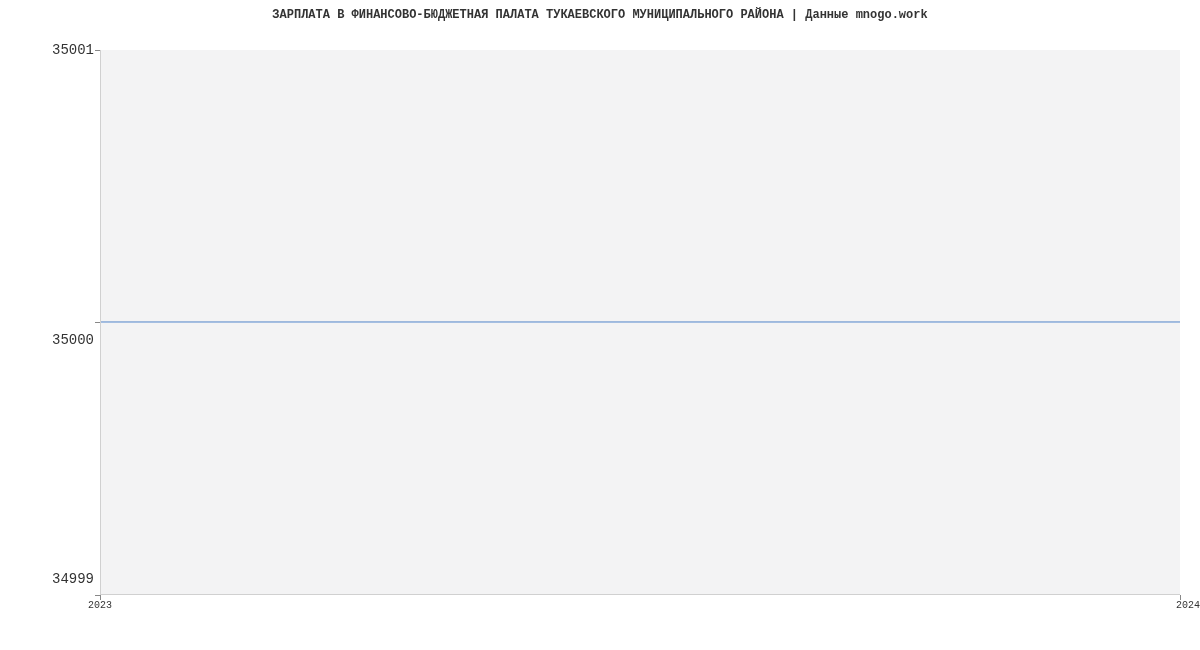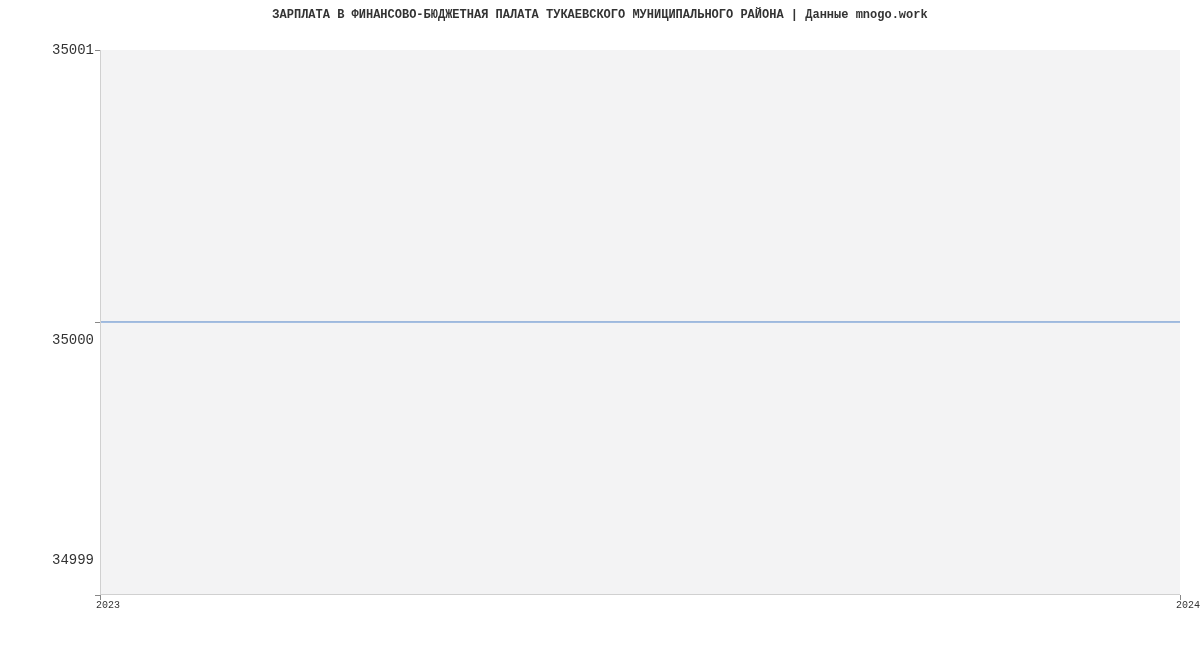--- a/index.html
+++ b/index.html
@@ -24,20 +24,20 @@
     <div class="gridline-h" style="top: 50%;"></div>
     <div class="data-line"></div>
   </div>
 
   <div class="y-tick-mark" style="top: 50px;"></div>
   <div class="y-tick-mark" style="top: 322px;"></div>
   <div class="y-tick-mark" style="top: 595px;"></div>
 
   <div class="y-tick-label" style="top: 50px;">35001</div>
   <div class="y-tick-label" style="top: 322px; margin-top: 18px;">35000</div>
-  <div class="y-tick-label" style="top: 560px; text-align: right;">34999</div>
+  <div class="y-tick-label" style="top: 579px; text-align: right;">34999</div>
 
   <div class="x-tick-mark" style="left: 100px;"></div>
   <div class="x-tick-mark" style="left: 1180px;"></div>
 
-  <div class="x-tick-label" style="left: 96px;">2023</div>
+  <div class="x-tick-label" style="left: 88px;">2023</div>
   <div class="x-tick-label" style="left: 1152px; margin-left: 24px;">2024</div>
 </div>
 
 </body></html>

